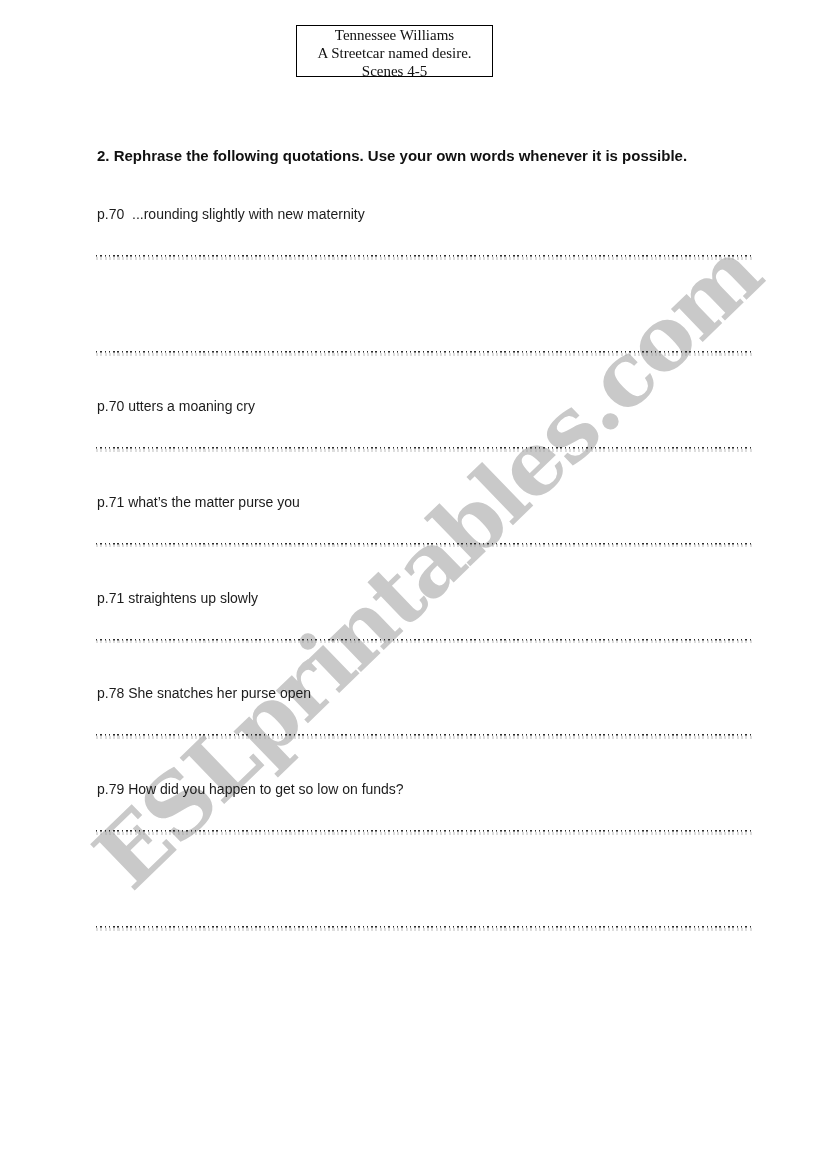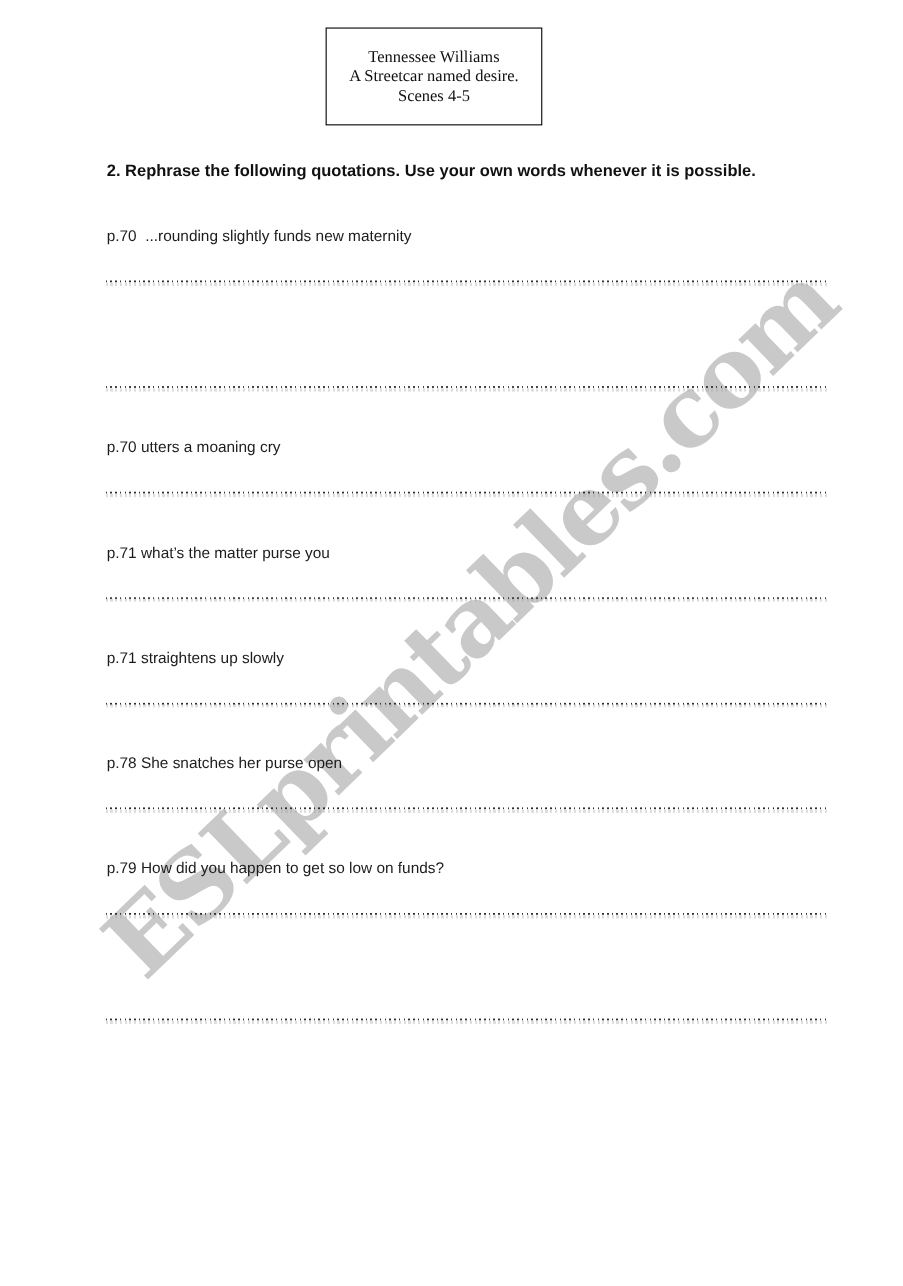--- a/index.html
+++ b/index.html
@@ -33,26 +33,25 @@
   }
   .content {
     position: relative;
     z-index: 1;
   }
   .header-box {
     position: absolute;
     left: 296px;
     top: 25px;
     width: 197px;
-    height: 89px;
+    height: 52px;
     border: 1px solid #000000;
     box-sizing: border-box;
     display: flex;
     flex-direction: column;
-    justify-content: center;
     align-items: center;
     font-family: "Liberation Serif", serif;
     font-size: 15px;
     line-height: 18px;
     text-align: center;
     color: #111111;
   }
   .instruction {
     position: absolute;
     left: 97px;
@@ -124,21 +123,21 @@
     <div class="header-box">
       <div>Tennessee Williams</div>
       <div>A Streetcar named desire.</div>
       <div>Scenes 4-5</div>
     </div>
 
     <div class="instruction">2. Rephrase the following quotations. Use your own words whenever it is possible.</div>
 
     <div class="quotes">
   <div class="q-block">
-    <div class="q-text">p.70  ...rounding slightly funds new maternity</div>
+    <div class="q-text">p.70  ...rounding slightly with new maternity</div>
     <div class="answer-line"></div>
   </div>
 
   <div class="q-block">
     <div class="answer-line"></div>
   </div>
 
   <div class="q-block">
     <div class="q-text">p.70 utters a moaning cry</div>
     <div class="answer-line"></div>

